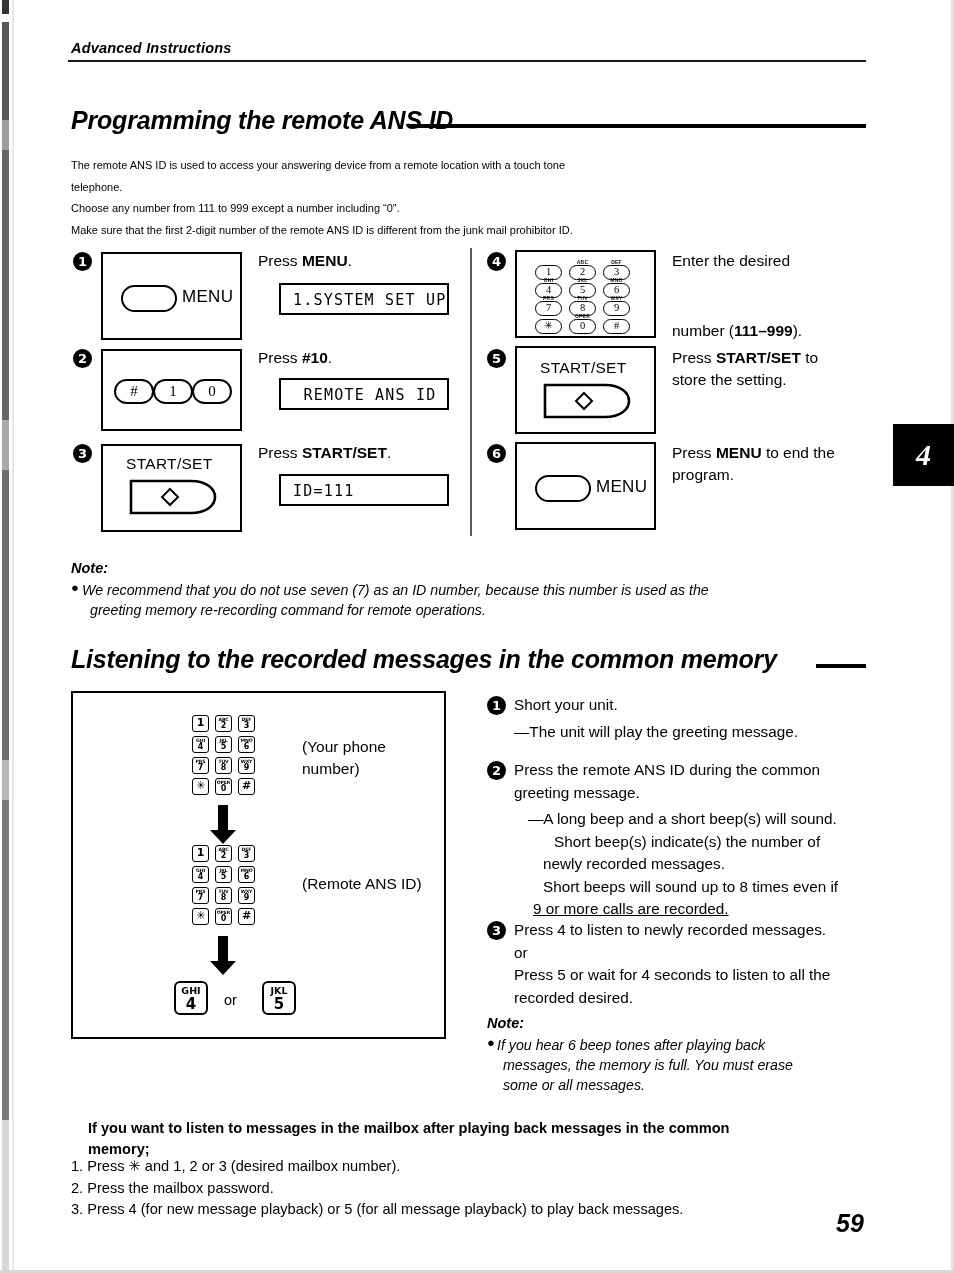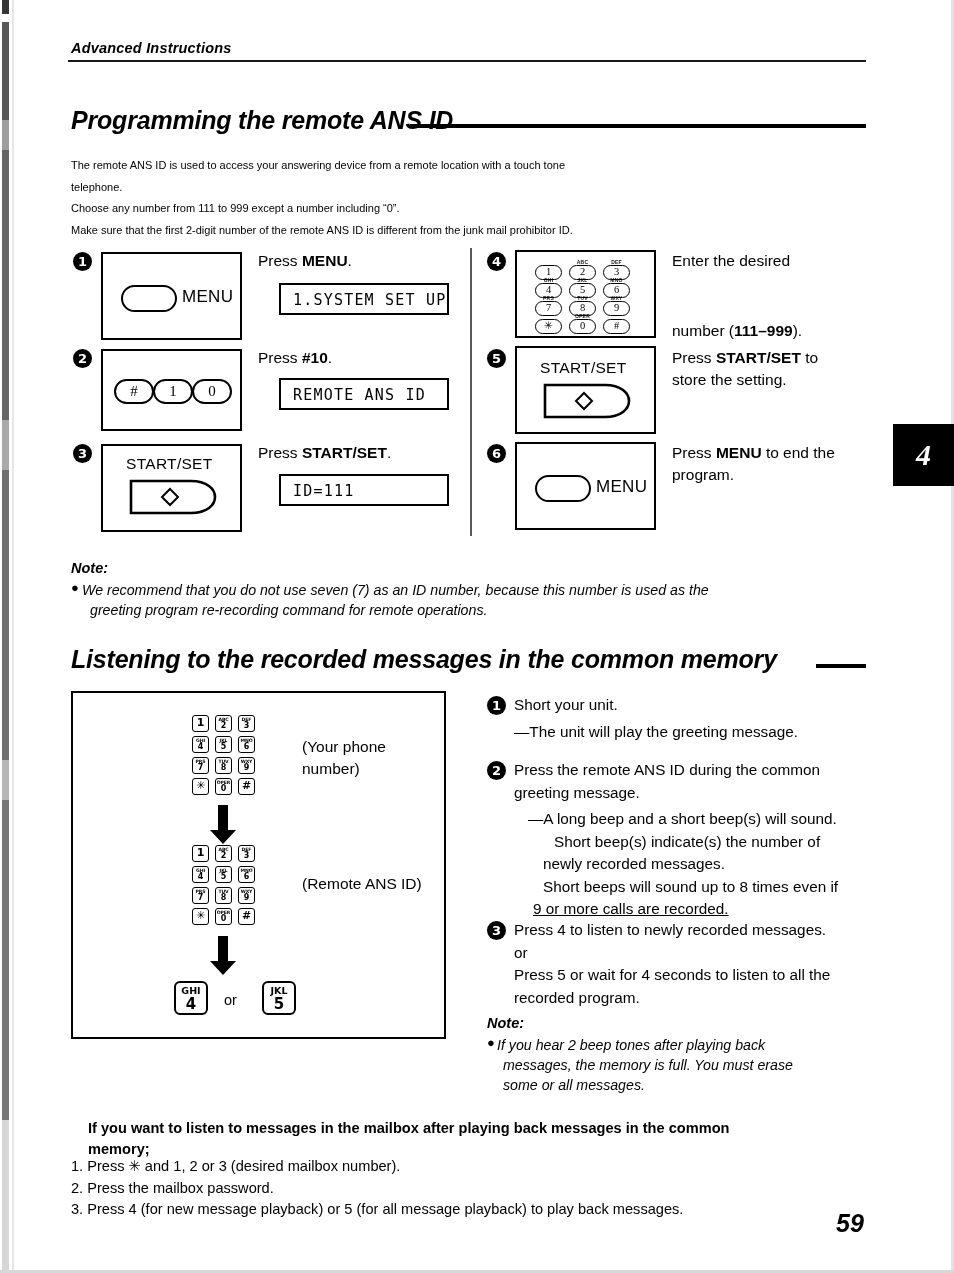--- a/index.html
+++ b/index.html
@@ -361,21 +361,21 @@
 
 <div class="stepnum" style="left:73px; top:349px;">2</div>
 <div class="panel" style="left:101px; top:349px; width:141px; height:82px;">
   <div class="okey" style="left:11px; top:28px;">#</div>
   <div class="okey" style="left:50px; top:28px;">1</div>
   <div class="okey" style="left:89px; top:28px;">0</div>
 </div>
 <div class="press-label" style="left:258px; top:349px;">
   <span>Press </span><b>#10</b><span>.</span>
 </div>
-<div class="lcd" style="left:279px; top:378px; width:170px; height:32px;">REMOTE ANS ID</div>
+<div class="lcd" style="left:279px; top:378px; width:170px; height:32px;text-align:center;">REMOTE ANS ID</div>
 
 <div class="stepnum" style="left:73px; top:444px;">3</div>
 <div class="panel" style="left:101px; top:444px; width:141px; height:88px;">
   <div class="ss-label" style="left:23px; top:9px;">START/SET</div>
   <svg class="ss-btn" style="left:26px; top:33px;" width="90" height="36" viewBox="0 0 90 36">
     <path d="M2 2 H62 C78 2 86 10 86 18 C86 26 78 34 62 34 H2 Z" fill="#fff" stroke="#000" stroke-width="2.6"></path>
     <path d="M41 10 L49 18 L41 26 L33 18 Z" fill="#fff" stroke="#000" stroke-width="2"></path>
   </svg>
 </div>
 <div class="press-label" style="left:258px; top:444px;">
@@ -434,21 +434,21 @@
 </div>
 <div class="press-label" style="left:672px; top:444px;">
   <span>Press </span><b>MENU</b><span> to end the</span>
 </div>
 <div class="press-label" style="left:672px; top:466px;">program.</div>
 
 <div class="note-title" style="left:71px; top:560px;">Note:</div>
 <div class="note-bullet" style="left:71px; top:580px;">●</div>
 <div class="note-body" style="left:82px; top:580px; width:790px;">
   <div>We recommend that you do not use seven (7) as an ID number, because this number is used as the</div>
-  <div style="margin-left:8px;">greeting program re-recording command for remote operations.</div>
+  <div style="margin-left:8px;">greeting memory re-recording command for remote operations.</div>
 </div>
 
 <div class="sec-head" style="left:71px; top:645px;">Listening to the recorded messages in the common memory</div>
 <div class="sec-rule" style="left:816px; top:664px; width:50px;"></div>
 
 <div class="diagram-box" style="left:71px; top:691px; width:375px; height:348px;">
 
   <div class="sqpad" id="sqpad-1" style="left:119px; top:22px; width:63px; height:82px;">
       <div class="sk sym" style="left: 0px; top: 0px;">
         <span class="sd">1</span>
@@ -582,27 +582,27 @@
   <div style="margin-left:29px;">newly recorded messages.</div>
   <div style="margin-left:29px;">Short beeps will sound up to 8 times even if</div>
   <div style="margin-left:19px;text-decoration:underline;">9 or more calls are recorded.</div>
 </div>
 
 <div class="stepnum" style="left:487px; top:921px;">3</div>
 <div class="instr" style="left:514px; top:919px; width:368px;">
   <div>Press 4 to listen to newly recorded messages.</div>
   <div>or</div>
   <div>Press 5 or wait for 4 seconds to listen to all the</div>
-  <div>recorded program.</div>
+  <div>recorded desired.</div>
 </div>
 
 <div class="note-title" style="left:487px; top:1015px;">Note:</div>
 <div class="note-bullet" style="left:487px; top:1035px;">●</div>
 <div class="note-body" style="left:497px; top:1035px; width:380px;">
-  <div>If you hear 2 beep tones after playing back</div>
+  <div>If you hear 6 beep tones after playing back</div>
   <div style="margin-left:6px;">messages, the memory is full. You must erase</div>
   <div style="margin-left:6px;">some or all messages.</div>
 </div>
 
 <div class="bold-lead" style="left:71px; top:1118px; width:800px;margin-left:17px;">
   <div>If you want to listen to messages in the mailbox after playing back messages in the common</div>
   <div>memory;</div>
 </div>
 <div class="numlist" style="left:71px; top:1156px; width:800px;">
   <span class="ln">1.  Press ✳ and 1, 2 or 3 (desired mailbox number).</span>

